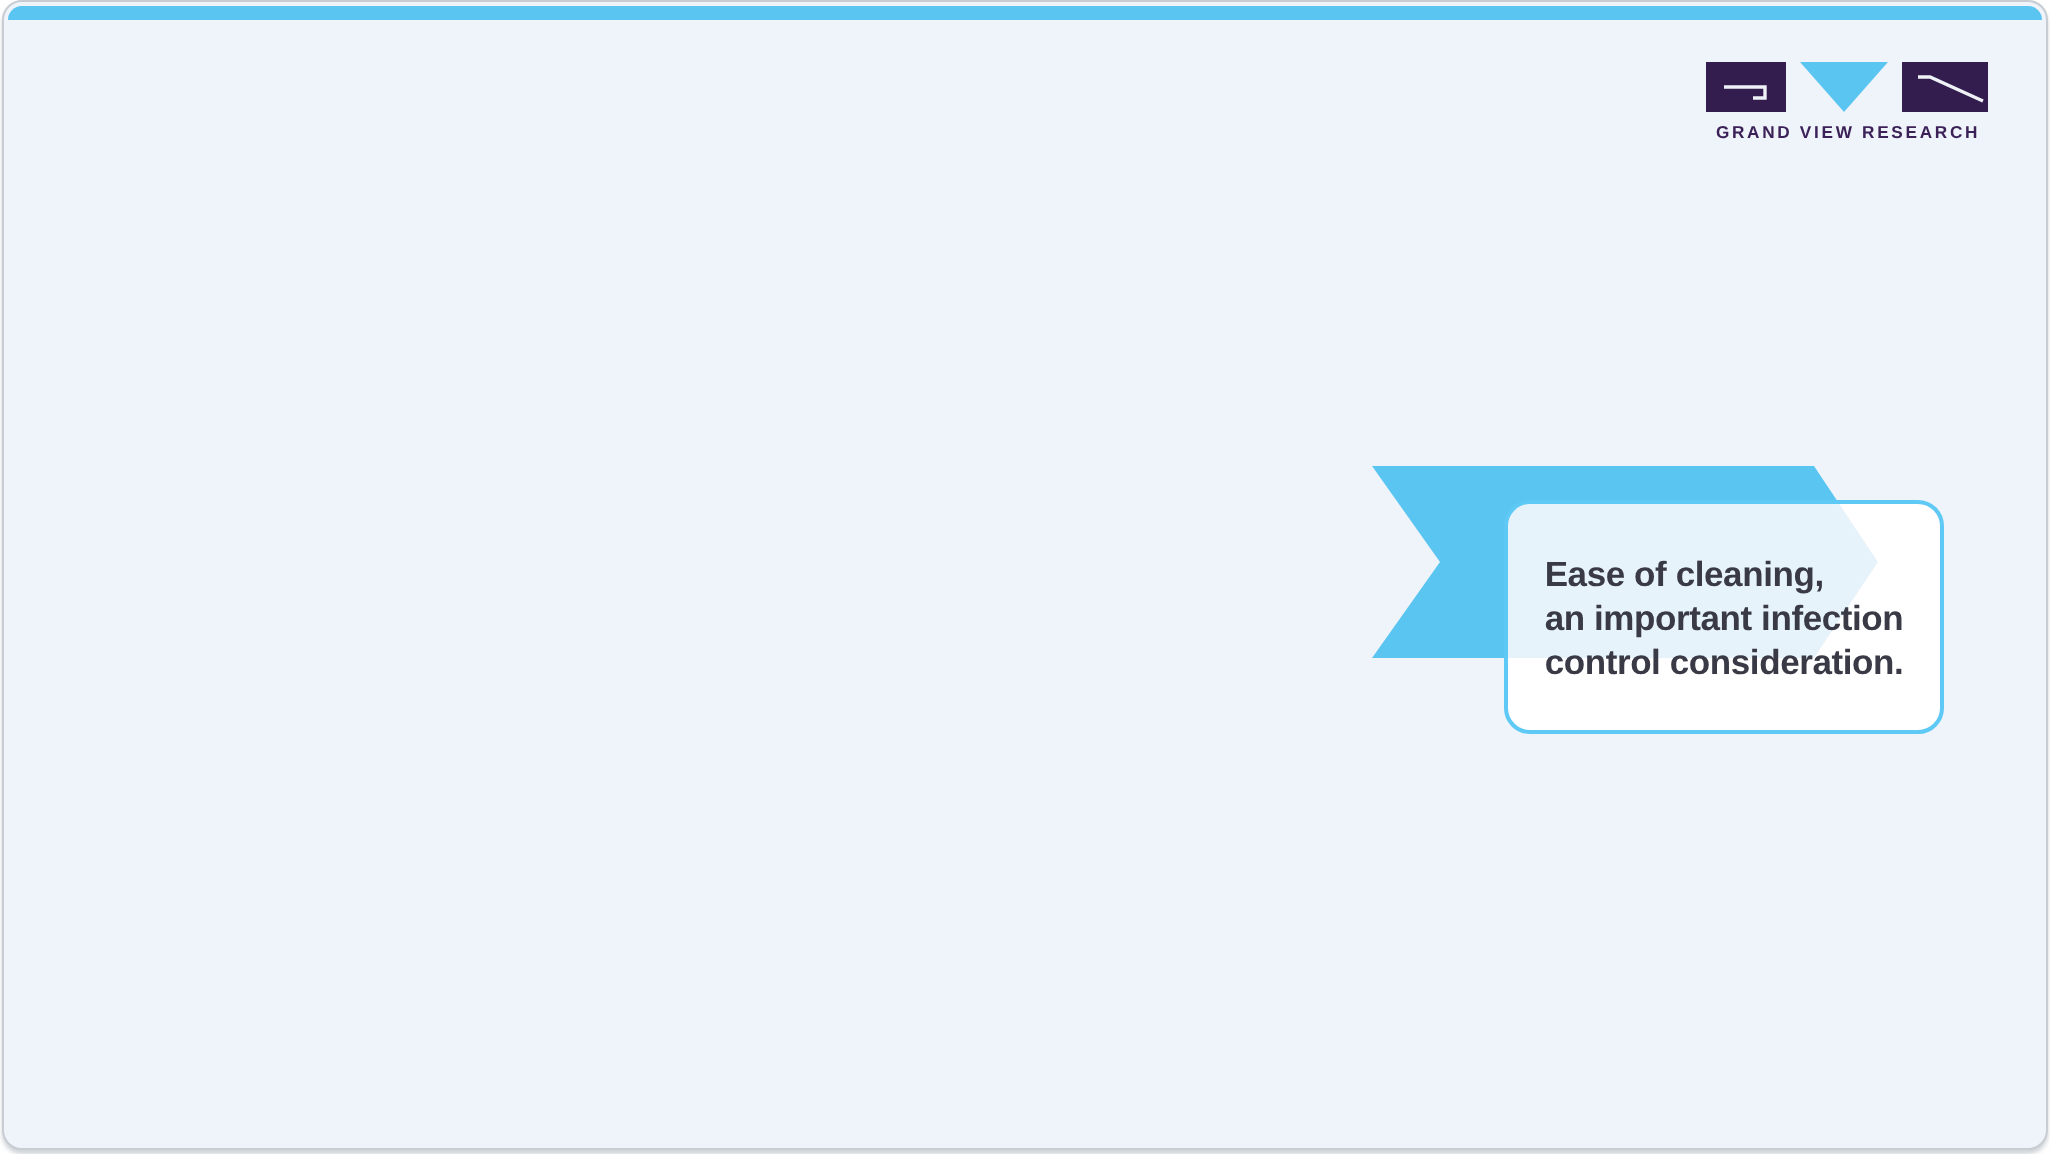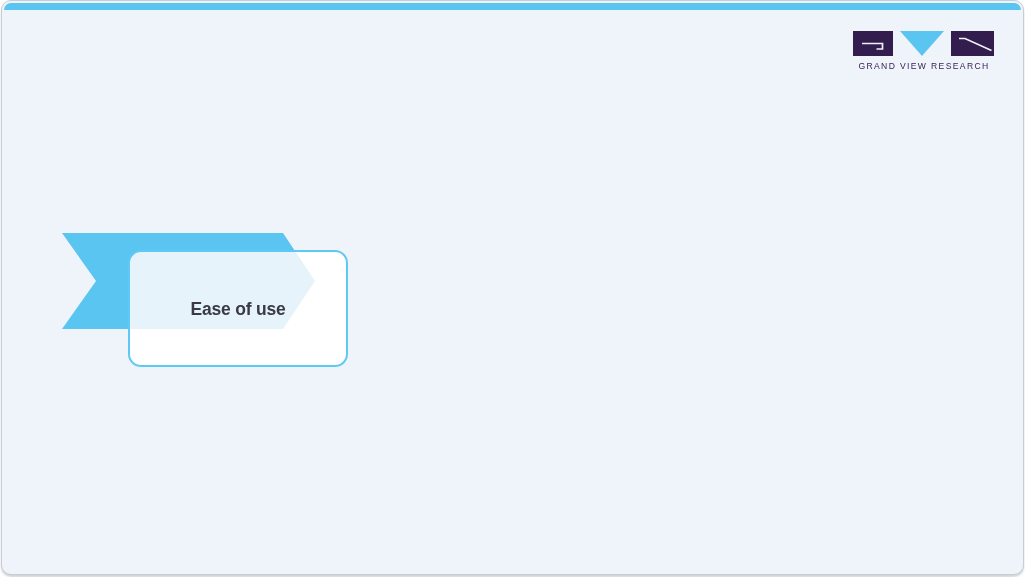--- a/index.html
+++ b/index.html
@@ -27,21 +27,21 @@
   }
   .topbar{
     position:absolute;top:2px;left:2px;right:2px;height:7px;
     background:var(--accent_cyan);
     border-radius:8px 8px 0 0;
   }
   
   .logo{position:absolute;top:28px;right:26px;width:146px;text-align:center;}
   .logo svg{display:block;width:146px;height:29px;}
   .logo-wordmark{
-    margin-top:3px;font-size:8.6px;font-weight:400;letter-spacing:1.35px;
+    margin-top:3px;font-size:8.6px;font-weight:700;letter-spacing:1.35px;
     color:var(--logo_text);white-space:nowrap;
   }
   
   .step{position:absolute;top:230px;width:292px;height:136px;}
   .step svg{position:absolute;left:0;top:0;width:292px;height:136px;}
   .ribbon-main{fill:var(--accent_cyan);}
   .ribbon-light{fill:var(--light_arrow);}
   .card-fill{fill:var(--card_fill);}
   .card-stroke{fill:none;stroke:var(--card_border);stroke-width:2px;}
   .step-label-wrap{
@@ -68,33 +68,35 @@
       <svg viewBox="0 0 146 29" aria-hidden="true">
         <rect x="2" y="2" width="40" height="25" fill="var(--logo_purple)"></rect>
         <path class="glyph-line" d="M11 14.5 H31.5 V20 H25.5"></path>
         <polygon points="49,2 93,2 71,27" fill="var(--accent_cyan)"></polygon>
         <rect x="100" y="2" width="43" height="25" fill="var(--logo_purple)"></rect>
         <path class="glyph-line" d="M108 9.5 H114 L140.5 21.5"></path>
       </svg>
       <div class="logo-wordmark">GRAND VIEW RESEARCH</div>
     </div>
 
-    <div class="step step1">
+
+
+    <div class="step step3">
       <svg viewBox="0 0 292 136" aria-hidden="true">
         <defs>
-            <clipPath id="clip-a">
+            <clipPath id="clip-c">
               <rect x="69" y="20" width="218" height="115" rx="12"></rect>
             </clipPath>
           </defs>
         <path class="ribbon-main" d="M2 2 L223 2 L255 50 L223 98 L2 98 L36 50 Z"></path>
         <rect class="card-fill" x="69" y="20" width="218" height="115" rx="12"></rect>
-        <path class="ribbon-light" d="M2 2 L223 2 L255 50 L223 98 L2 98 L36 50 Z" clip-path="url(#clip-a)"></path>
+        <path class="ribbon-light" d="M2 2 L223 2 L255 50 L223 98 L2 98 L36 50 Z" clip-path="url(#clip-c)"></path>
         <rect class="card-stroke" x="69" y="20" width="218" height="115" rx="12"></rect>
       </svg>
       <div class="step-label-wrap">
-        <div class="step-label">Ease of use</div>
+        <div class="step-label">Ease of cleaning,
+an important infection
+control consideration.</div>
       </div>
     </div>
-
-
 
   </div>
 </div>
 
 </body></html>

